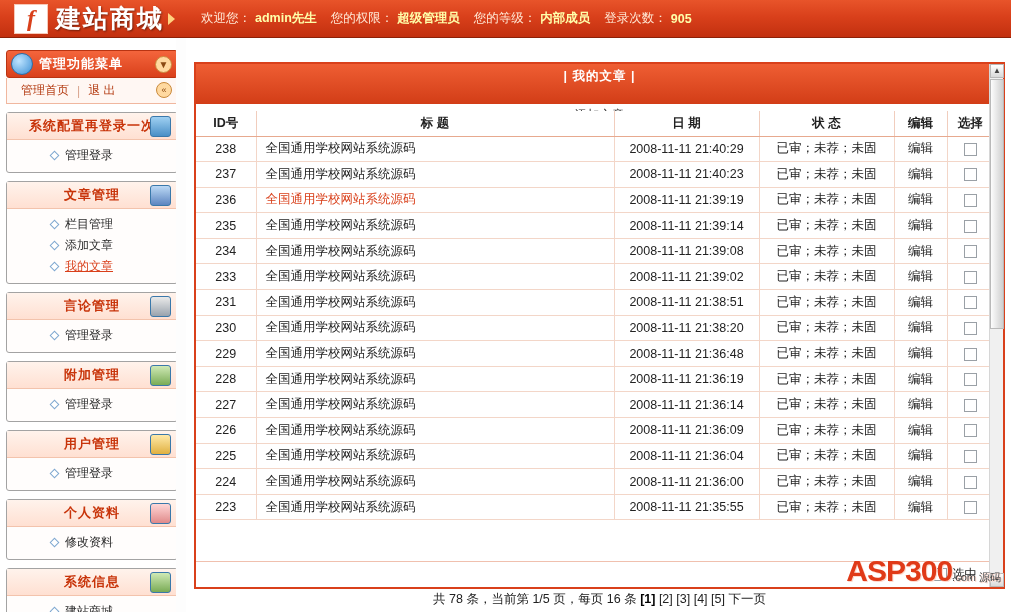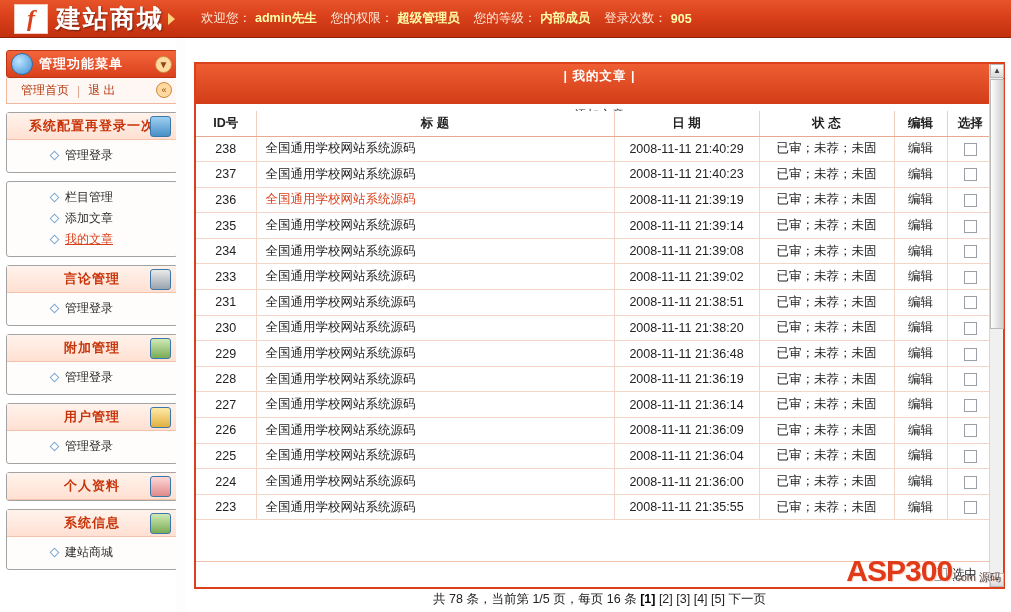--- a/index.html
+++ b/index.html
@@ -235,20 +235,24 @@
       </div>
       <div class="mgroup-body">
         <div class="mitem">
           <span class="dot"></span>
           <a href="#">管理登录</a>
         </div>
       </div>
     </div>
 
     <div class="mgroup">
+      <div class="mgroup-head">
+        <span class="gtitle">文章管理</span>
+        <span class="gicon blue2"></span>
+      </div>
       <div class="mgroup-body">
         <div class="mitem">
           <span class="dot"></span>
           <a href="#">栏目管理</a>
         </div>
         <div class="mitem">
           <span class="dot"></span>
           <a href="#">添加文章</a>
         </div>
         <div class="mitem">
@@ -294,20 +298,26 @@
           <span class="dot"></span>
           <a href="#">管理登录</a>
         </div>
       </div>
     </div>
 
     <div class="mgroup">
       <div class="mgroup-head">
         <span class="gtitle">个人资料</span>
         <span class="gicon pink"></span>
+      </div>
+      <div class="mgroup-body">
+        <div class="mitem">
+          <span class="dot"></span>
+          <a href="#">修改资料</a>
+        </div>
       </div>
     </div>
 
     <div class="mgroup">
       <div class="mgroup-head">
         <span class="gtitle">系统信息</span>
         <span class="gicon green"></span>
       </div>
       <div class="mgroup-body">
         <div class="mitem">

